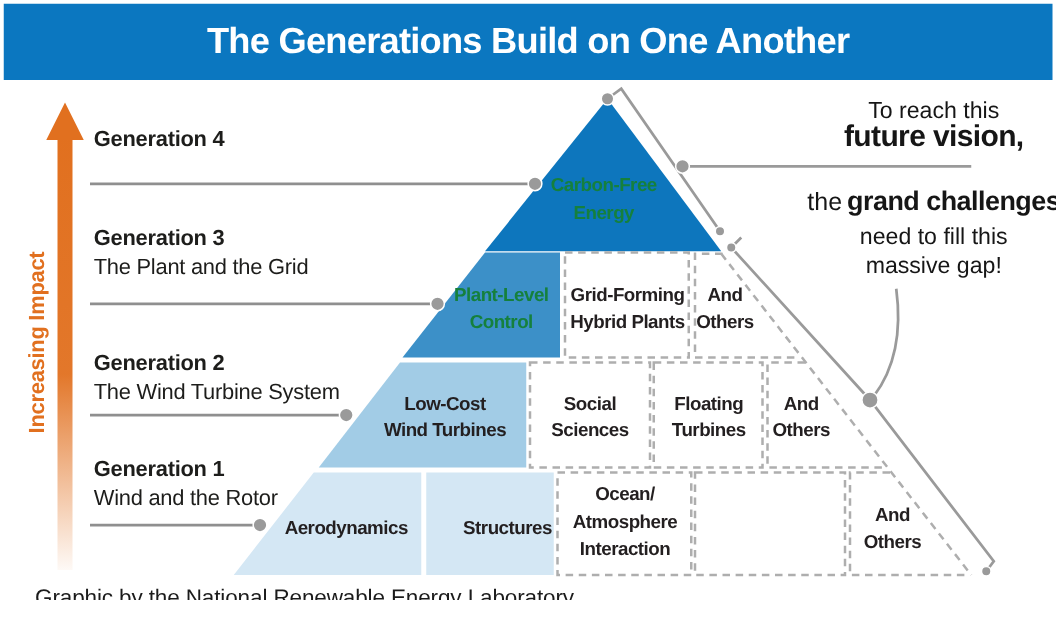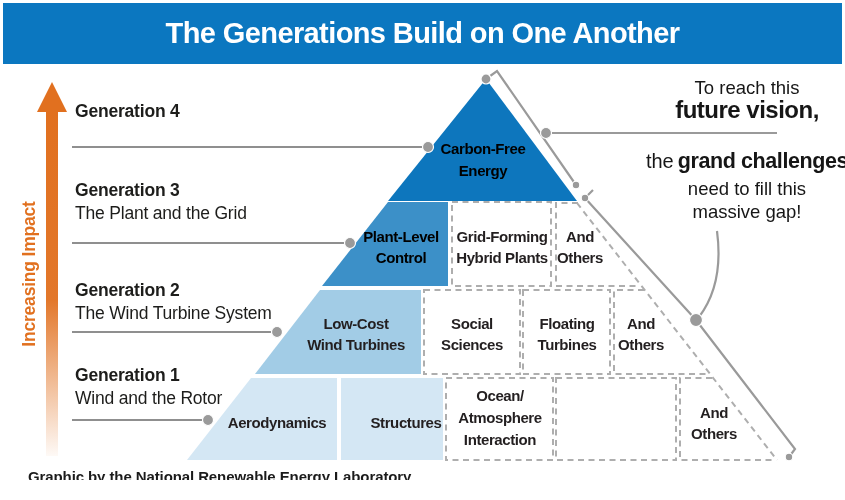--- a/index.html
+++ b/index.html
@@ -23,21 +23,21 @@
   
   .gen{position:absolute;left:75px;color:#1d1d1b;}
   .gen .name{font-size:17.5px;font-weight:bold;line-height:23px;letter-spacing:-0.2px;}
   .gen .sub{font-size:17.5px;font-weight:normal;line-height:23px;letter-spacing:-0.2px;}
   #gen4{top:88px;margin-top:12px;} #gen3{top:179px;} #gen2{top:279px;} #gen1{top:364px;}
   
   .box-label{
     position:absolute;font-weight:bold;font-size:15px;line-height:21px;text-align:center;
     white-space:pre-line;color:#231f20;letter-spacing:-0.4px;
   }
-  .box-label.light{color:#000000;}
+  .box-label.light{color:#15803d;}
   #lb-apex{left:420px;top:138px;width:126px;line-height:22px;}
   #lb-plant{left:342px;top:226px;width:118px;}
   #lb-grid{left:452px;top:226px;width:100px;}
   #lb-oth3{left:548px;top:226px;width:64px;}
   #lb-lowcost{left:299px;top:313px;width:114px;}
   #lb-social{left:425px;top:313px;width:94px;}
   #lb-floating{left:520px;top:313px;width:94px;}
   #lb-oth2{left:609px;top:313px;width:64px;}
   #lb-aero{left:216px;top:412px;width:122px;}
   #lb-struct{left:341px;top:412px;width:102px;padding-left:14px;}
@@ -47,21 +47,21 @@
   
   .ann{position:absolute;left:637px;width:220px;text-align:center;color:#161616;}
   #ann1{top:77px;font-size:18.5px;}
   #ann2{top:96px;font-size:24px;font-weight:bold;letter-spacing:-0.5px;}
   #ann3{top:149px;font-size:20px;}
   #ann3 .bold{font-weight:bold;font-size:21.5px;letter-spacing:-0.4px;margin-left:4px;}
   #ann4{top:178px;font-size:18.5px;}
   #ann5{top:201px;font-size:18.5px;}
   
   #footer{
-    position:absolute;left:28px;top:468px;font-size:15px;color:#1b1b1b;letter-spacing:-0.1px;font-weight:bold;
+    position:absolute;left:28px;top:468px;font-size:18px;color:#1b1b1b;letter-spacing:-0.1px;
   }
   svg{position:absolute;left:0;top:0;}
 </style>
 </head>
 <body>
 
 <div id="stage">
 
   <svg width="845" height="500" viewBox="0 0 845 500">
     <defs>

